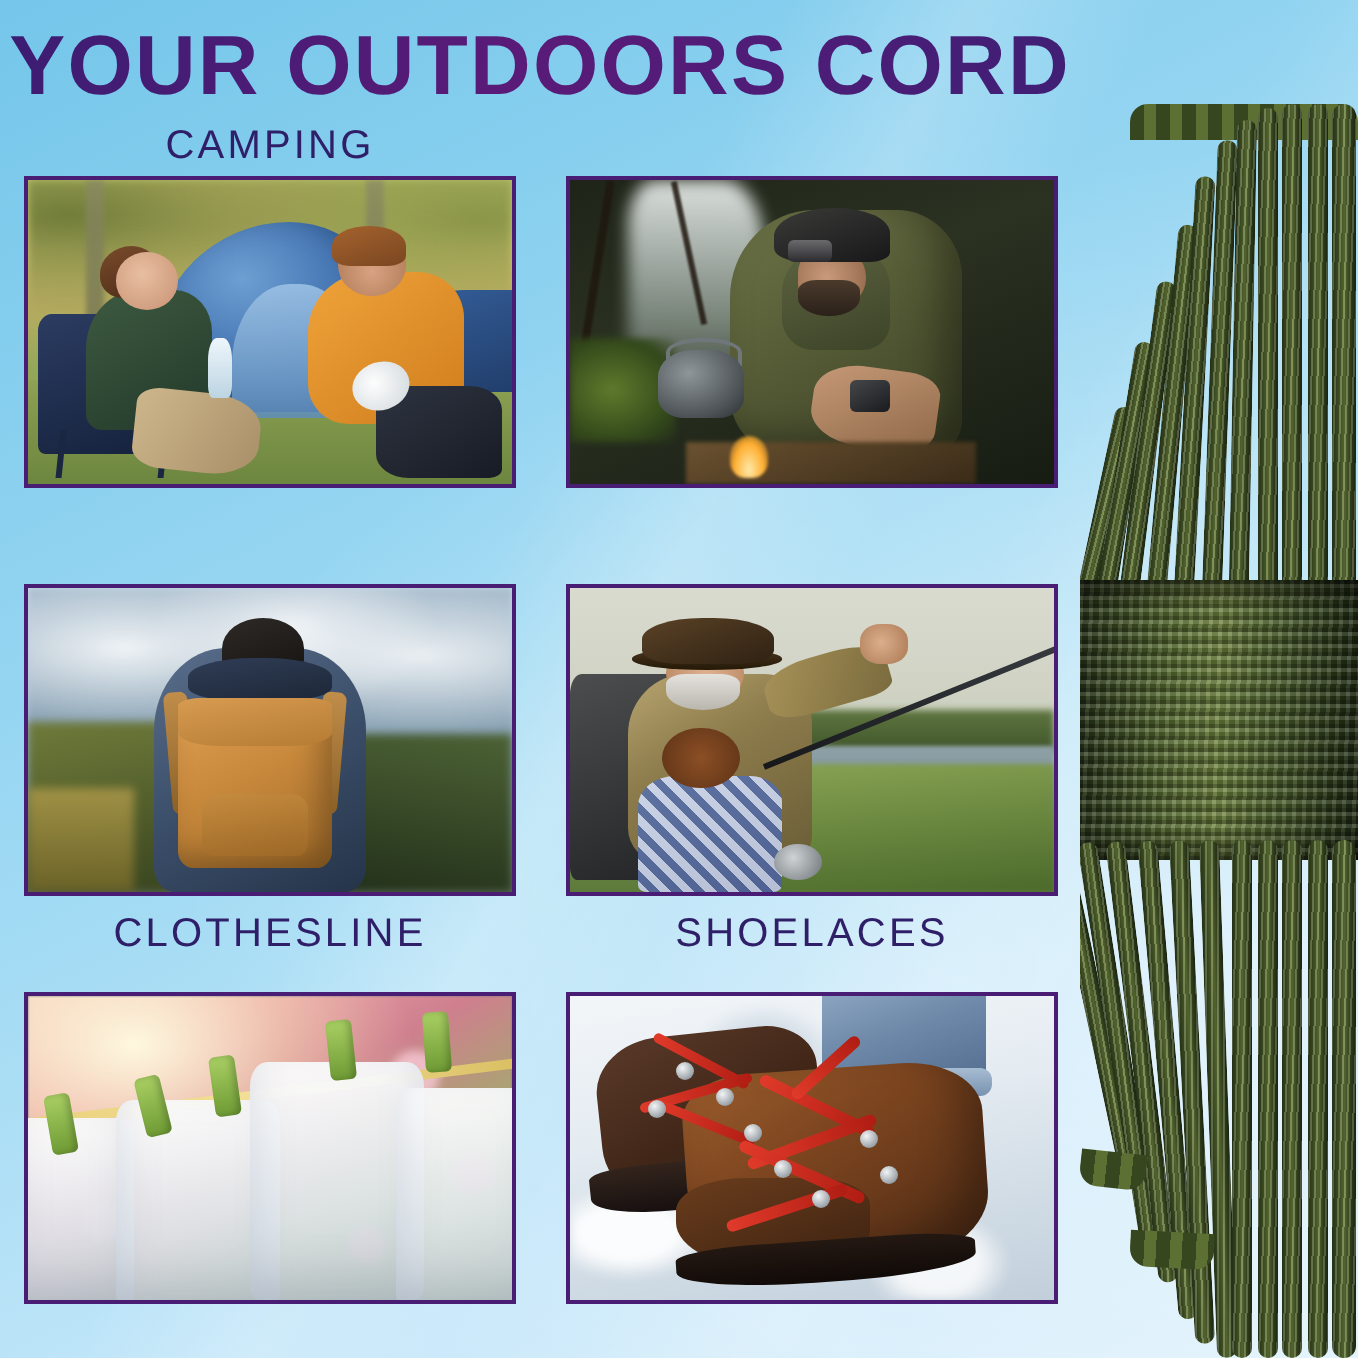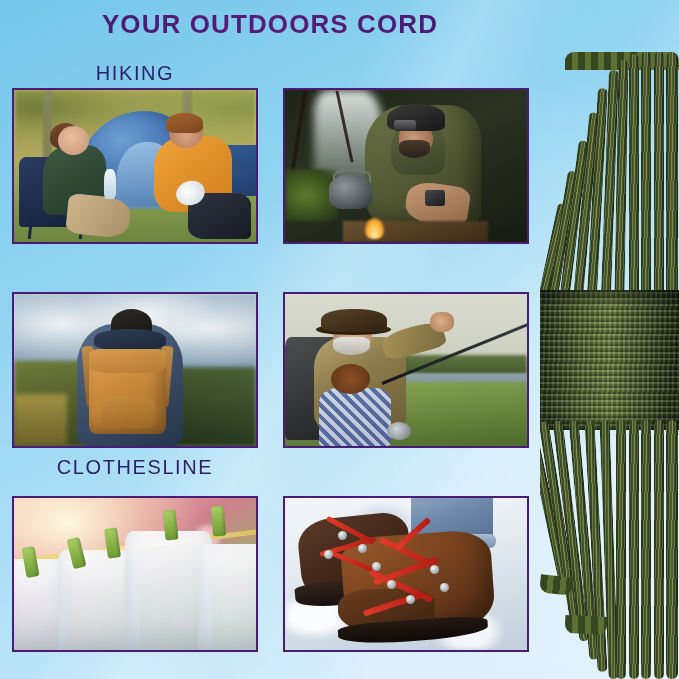--- a/index.html
+++ b/index.html
@@ -26,21 +26,21 @@
     pointer-events: none;
   }
 
   
   #title {
     position: absolute;
     left: 0;
     top: 9px;
     width: 540px;
     text-align: center;
-    font-size: 26px;
+    font-size: 42px;
     font-weight: bold;
     letter-spacing: 1.1px;
     color: #4b1a74;
     background: linear-gradient(100deg, #3b1d72 0%, #5a1b78 48%, #3f1f75 100%);
     -webkit-background-clip: text;
     background-clip: text;
     -webkit-text-fill-color: transparent;
     white-space: nowrap;
   }
 
@@ -326,21 +326,21 @@
   }
 </style>
 </head>
 <body>
 
 <div id="page">
   <div class="bg-sheen"></div>
 
   <div id="title">YOUR OUTDOORS CORD</div>
 
-  <div class="tile-label col-a lbl-r1">HIKING</div>
+  <div class="tile-label col-a lbl-r1">CAMPING</div>
   <div class="tile col-a tile-r1">
     <div class="photo">
       <div class="camp-sky"></div>
       <div class="camp-trees"></div>
       <div class="camp-trunk" style="left:12%"></div>
       <div class="camp-trunk" style="left:70%"></div>
       <div class="camp-ground"></div>
       <div class="camp-tent"></div>
       <div class="camp-tent-door"></div>
       <div class="camp-tent2"></div>
@@ -431,20 +431,21 @@
       <div class="cloth-shirt" style="left:46%; top:22%; width:36%; height:78%;"></div>
       <div class="cloth-shirt" style="left:76%; top:30%; width:30%; height:72%;"></div>
       <div class="cloth-pin" style="left:4%; top:32%; transform:rotate(-10deg);"></div>
       <div class="cloth-pin" style="left:23%; top:26%; transform:rotate(-14deg);"></div>
       <div class="cloth-pin" style="left:38%; top:20%; transform:rotate(-8deg);"></div>
       <div class="cloth-pin" style="left:62%; top:8%; transform:rotate(-6deg);"></div>
       <div class="cloth-pin" style="left:82%; top:5%; transform:rotate(-4deg);"></div>
     </div>
   </div>
 
+  <div class="tile-label col-b lbl-r3">SHOELACES</div>
   <div class="tile col-b tile-r3">
     <div class="photo">
       <div class="shoe-snow"></div>
       <div class="shoe-snow-tex"></div>
       <div class="shoe-jeans"></div>
       <div class="shoe-jeans-cuff"></div>
       <div class="shoe-back"></div>
       <div class="shoe-back-sole"></div>
       <div class="shoe-front"></div>
       <div class="shoe-front-toe"></div>

